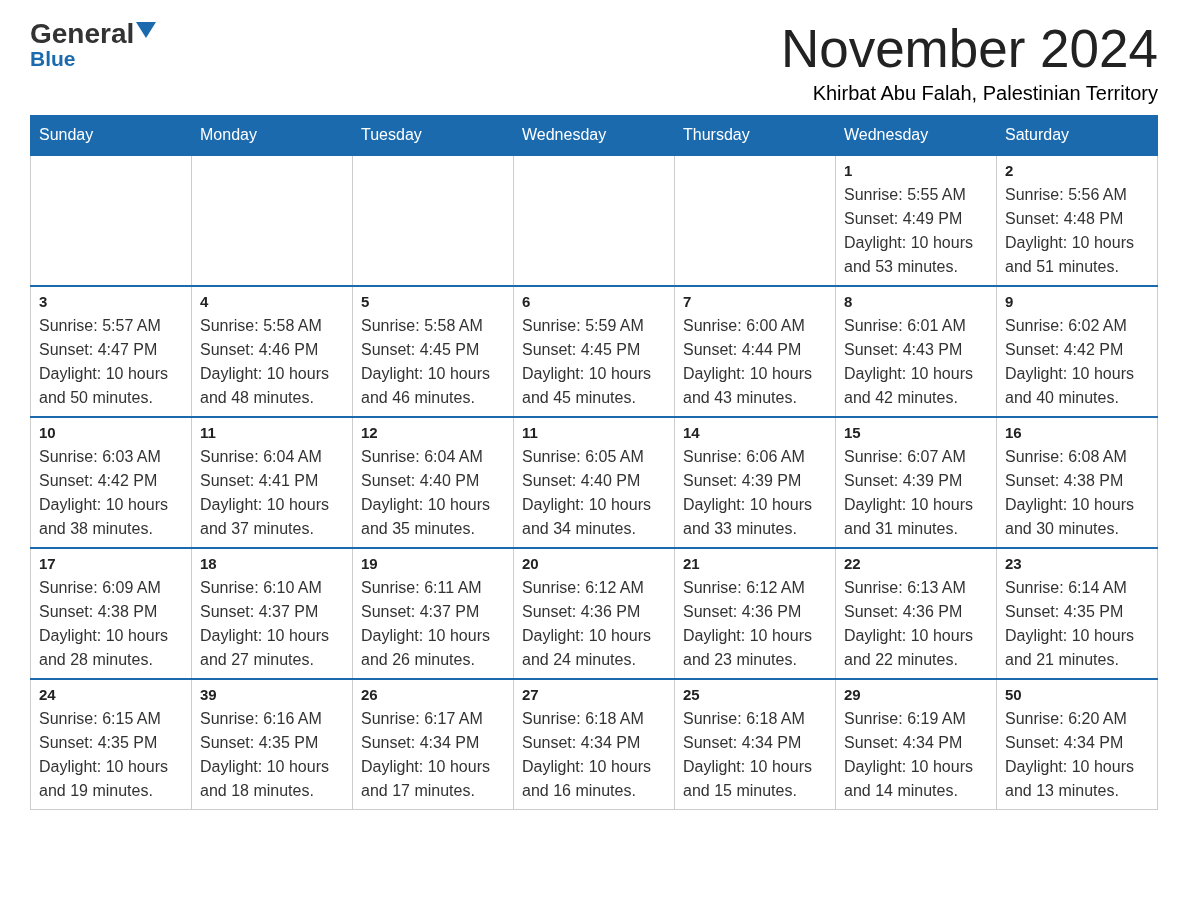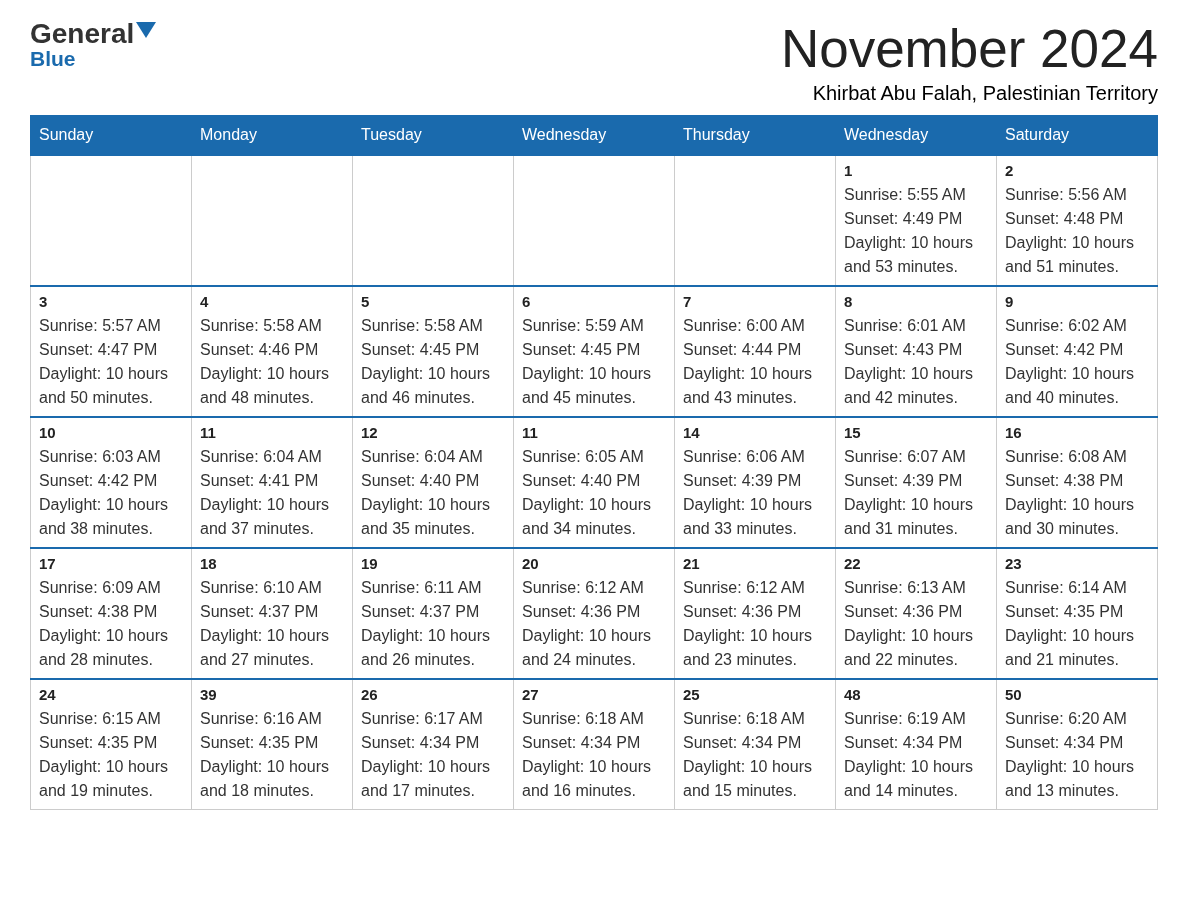--- a/index.html
+++ b/index.html
@@ -255,21 +255,21 @@
         </td>
         <td>
           <div class="day-number">27</div>
           <div class="day-info">Sunrise: 6:18 AM<br>Sunset: 4:34 PM<br>Daylight: 10 hours and 16 minutes.</div>
         </td>
         <td>
           <div class="day-number">25</div>
           <div class="day-info">Sunrise: 6:18 AM<br>Sunset: 4:34 PM<br>Daylight: 10 hours and 15 minutes.</div>
         </td>
         <td>
-          <div class="day-number">48</div>
+          <div class="day-number">29</div>
           <div class="day-info">Sunrise: 6:19 AM<br>Sunset: 4:34 PM<br>Daylight: 10 hours and 14 minutes.</div>
         </td>
         <td>
           <div class="day-number">50</div>
           <div class="day-info">Sunrise: 6:20 AM<br>Sunset: 4:34 PM<br>Daylight: 10 hours and 13 minutes.</div>
         </td>
       </tr>
     </tbody>
 </table>
 

